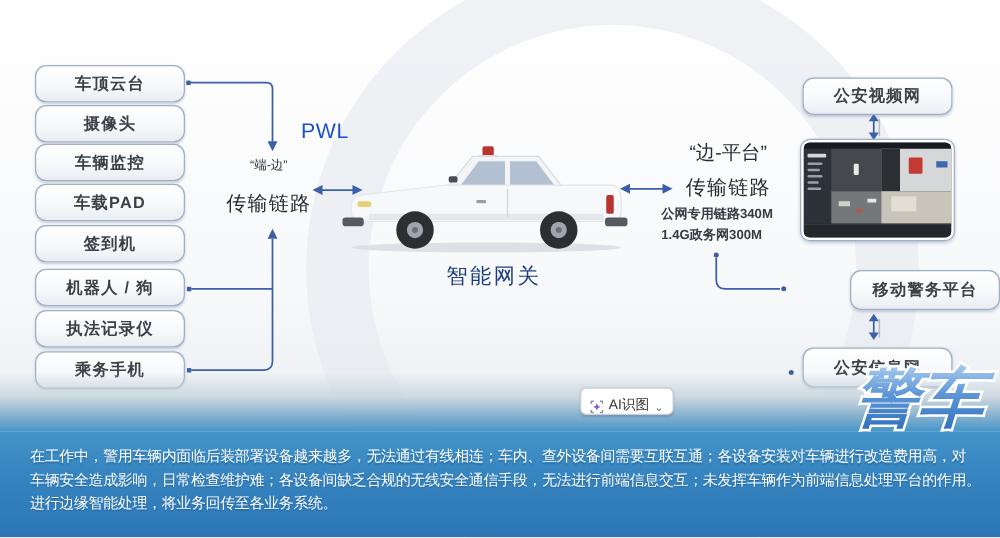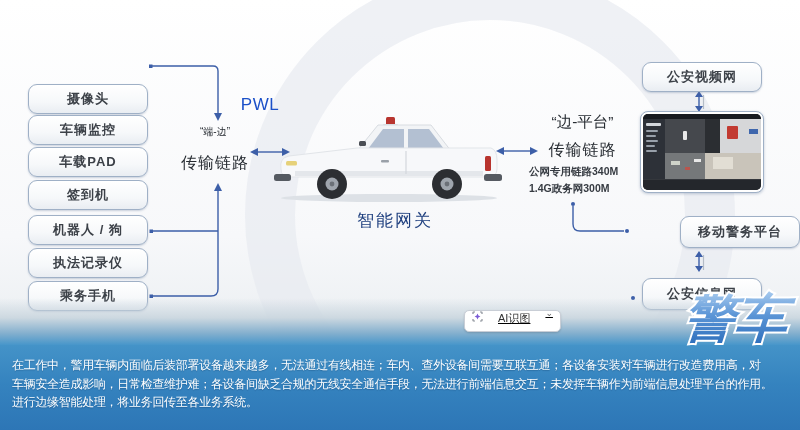--- a/index.html
+++ b/index.html
@@ -45,26 +45,26 @@
   .sa-v4{position:absolute;left:62px;top:39px;right:0;height:26px;background:#c9c4ba;}
   .sa-v4 i{position:absolute;left:8px;top:4px;width:20px;height:12px;background:#e2ded4;}
   .sa-bot{position:absolute;left:0;right:0;bottom:0;height:10px;background:#24272c;border-top:1px solid #34373c;}
   
   .logo{position:absolute;left:668px;top:278px;width:140px;height:76px;z-index:7;}
   
   .fade{position:absolute;left:0;top:298px;width:800px;height:47px;z-index:5;pointer-events:none;
         background:linear-gradient(180deg,rgba(223,229,234,0) 0%,rgba(199,212,221,.85) 42%,rgba(126,172,204,.95) 75%,#4796ca 100%);}
   .band{position:absolute;left:0;top:345px;width:800px;height:85px;z-index:6;
         background:linear-gradient(180deg,#4493c8 0%,#3583bf 45%,#2d76b6 100%);}
-  .band-inner{padding:11px 18px 0 12px;}
+  .band-inner{padding:11px 18px 0 24px;}
   .dline{white-space:nowrap;font-size:12px;letter-spacing:-.3px;color:#fff;line-height:18.5px;
          text-shadow:0 1px 1px rgba(0,40,80,.3);}
   
-  .ai{position:absolute;left:464px;top:310px;height:20px;z-index:8;display:flex;align-items:flex-start;gap:15px;
-      background:#fff;border:1px solid #c9ced6;border-radius:5px;padding:0 7px;box-shadow:0 1px 2px rgba(0,0,0,.15);cursor:pointer;text-decoration:underline;}
+  .ai{position:absolute;left:464px;top:310px;height:20px;z-index:8;display:flex;align-items:flex-end;gap:4px;
+      background:#fff;border:1px solid #c9ced6;border-radius:5px;padding:0 7px;box-shadow:0 1px 2px rgba(0,0,0,.15);cursor:pointer;}
   .ai-label{font-size:11px;color:#333;}
   .ai-caret{font-size:9px;color:#666;line-height:1;margin-top:-2px;}
 </style>
 </head>
 <body>
 
 <div class="stage">
 
   <div class="ring"></div>
 
@@ -96,20 +96,23 @@
       <polygon points="699,272 695,266 703,266"></polygon>
       <rect x="149" y="64.5" width="3.5" height="3.5"></rect>
       <rect x="149.5" y="229.5" width="3.5" height="3.5"></rect>
       <rect x="149.5" y="294.5" width="3.5" height="3.5"></rect>
       <circle cx="573" cy="204" r="2"></circle>
       <circle cx="627" cy="231" r="2"></circle>
       <circle cx="633" cy="298" r="2"></circle>
     </g>
   </svg>
 
+  <div class="node" style="left:28px;top:52px">
+      <span>车顶云台</span>
+    </div>
   <div class="node" style="left:28px;top:84px">
       <span>摄像头</span>
     </div>
   <div class="node" style="left:28px;top:115px">
       <span>车辆监控</span>
     </div>
   <div class="node" style="left:28px;top:147px">
       <span>车载PAD</span>
     </div>
   <div class="node" style="left:28px;top:180px">

